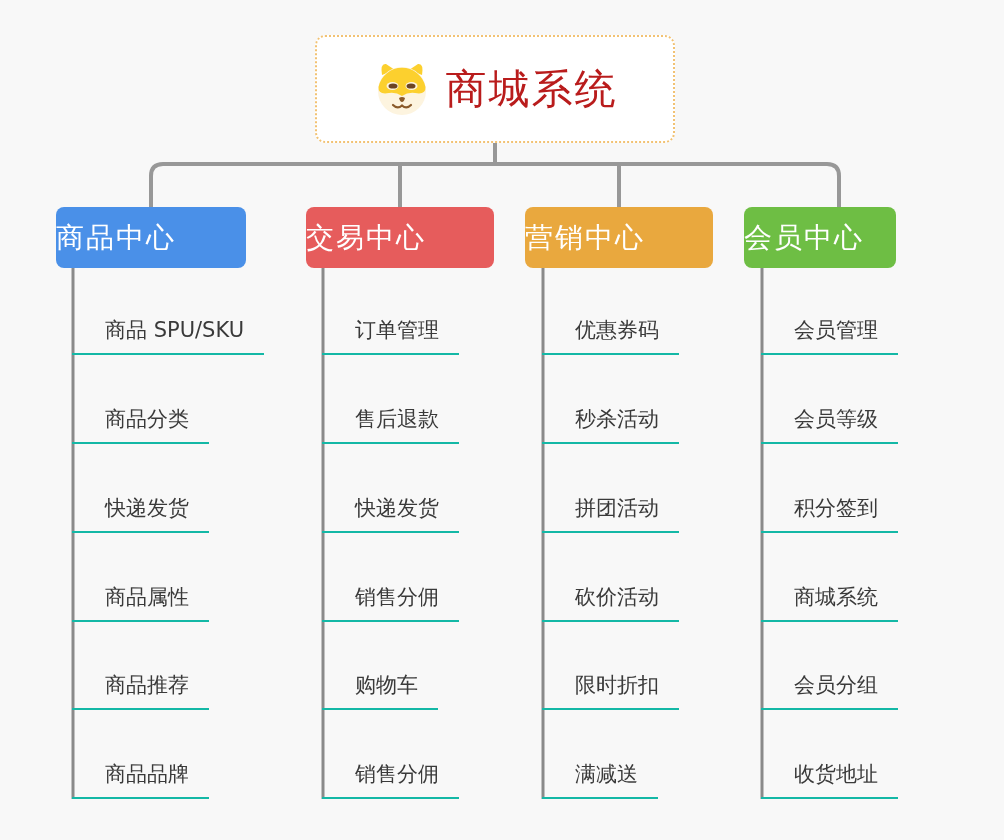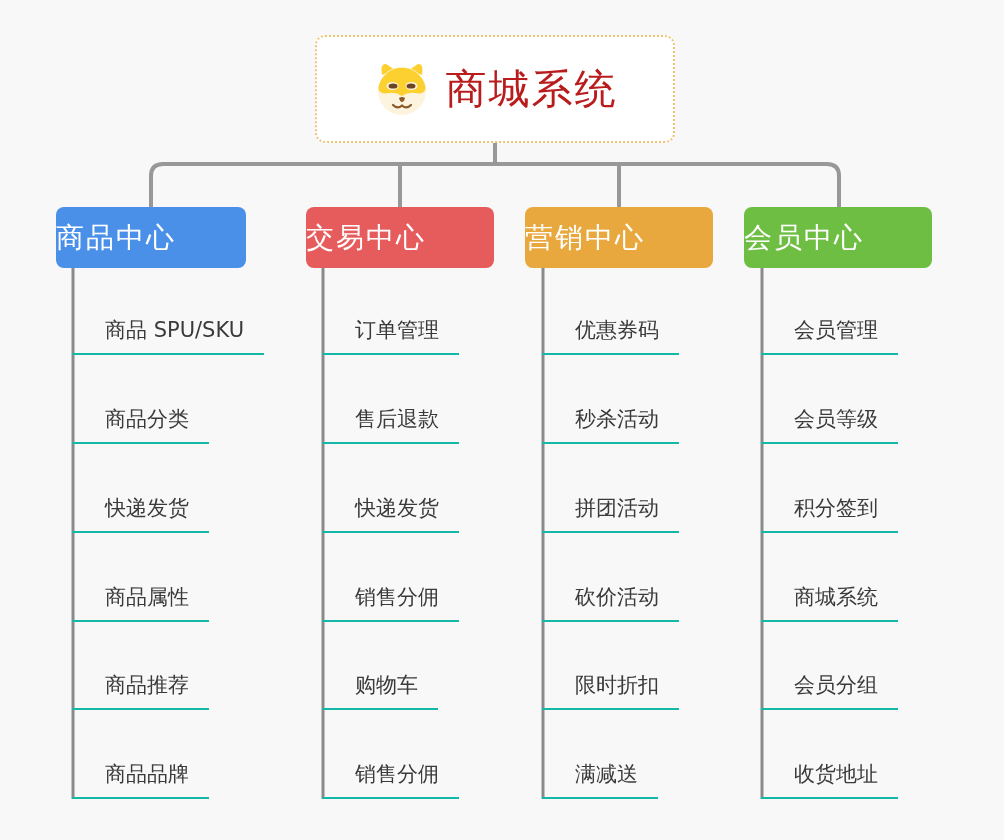--- a/index.html
+++ b/index.html
@@ -55,21 +55,21 @@
     justify-content: flex-start;
     color: #ffffff;
     font-size: 28px;
     font-weight: 500;
     letter-spacing: 2px;
     white-space: nowrap;
   }
   .branch-1 { left: 56px;  width: 190px; }
   .branch-2 { left: 306px; width: 188px; }
   .branch-3 { left: 525px; width: 188px; }
-  .branch-4 { left: 744px; width: 188px; }
+  .branch-4 { left: 744px; width: 152px; }
   
   .leaf {
     position: absolute;
     padding: 0 20px 11px 33px;
     border-bottom: 2px solid #14b8a6;
     font-size: 21px;
     line-height: 24px;
     color: #3a3a3a;
     white-space: nowrap;
     width: max-content;

